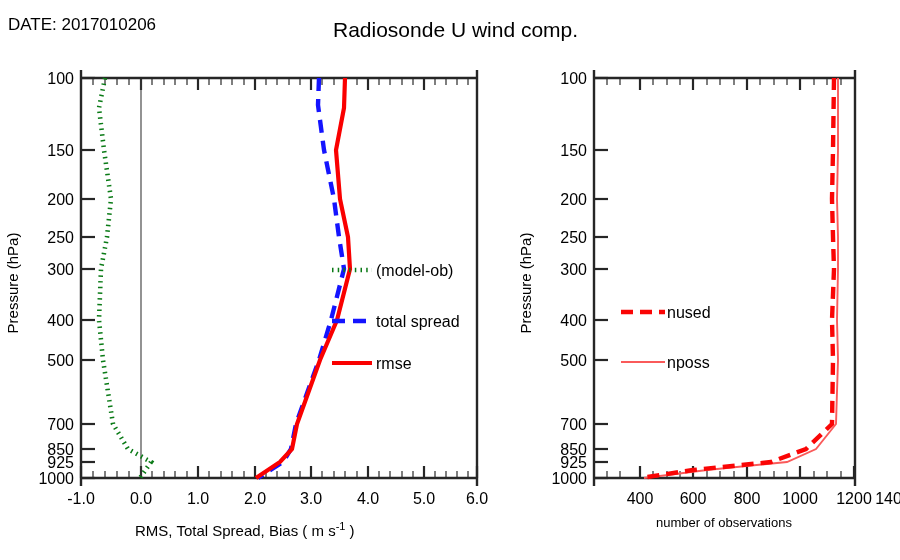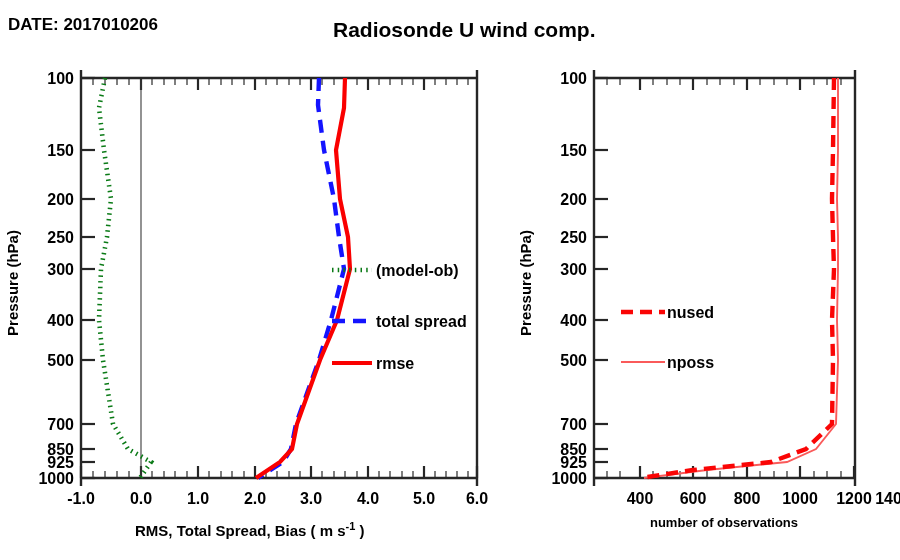--- a/index.html
+++ b/index.html
@@ -1,18 +1,18 @@
 <!DOCTYPE html>
 <html><head>
 <meta charset="utf-8">
 <style>
   html,body{margin:0;padding:0;background:#ffffff;}
   body{width:900px;height:560px;position:relative;overflow:hidden;
        font-family:"Liberation Sans",sans-serif;color:#000;}
-  .fig{position:absolute;left:0;top:0;width:756px;height:560px;font-weight:bold;}
+  .fig{position:absolute;left:0;top:0;width:756px;height:560px;}
   text{font-family:"Liberation Sans",sans-serif;fill:#000;}
   .date-lbl{font-size:17px;}
   .main-title{font-size:21px;}
   .tick-lbl{font-size:16px;}
   .ax-title{font-size:15px;}
   .ax-title-sm{font-size:13px;}
   .legend-lbl{font-size:16px;}
   .frame{fill:none;stroke:#262626;stroke-width:2.4;}
   .tickmk{stroke:#262626;stroke-width:2.2;}
   .tickmk-min{stroke:#555;stroke-width:1.5;}

